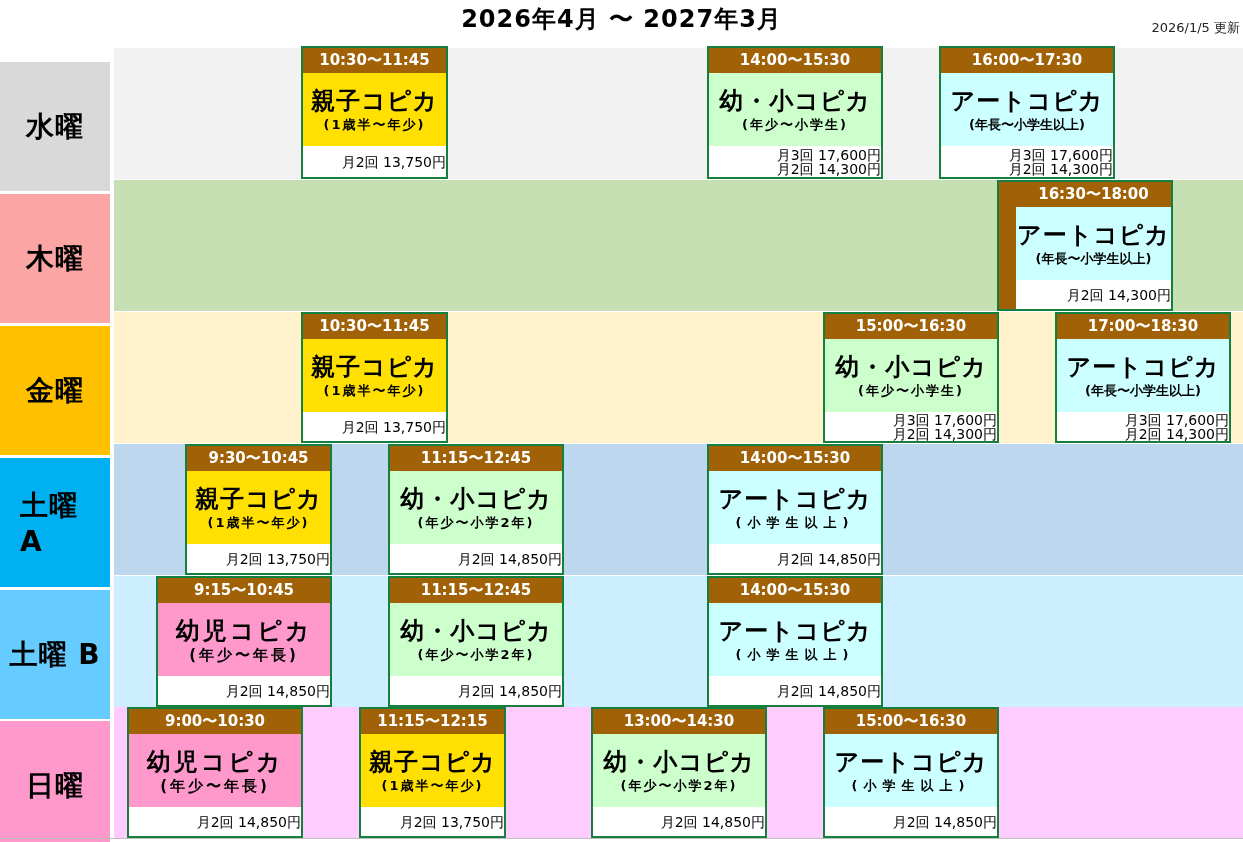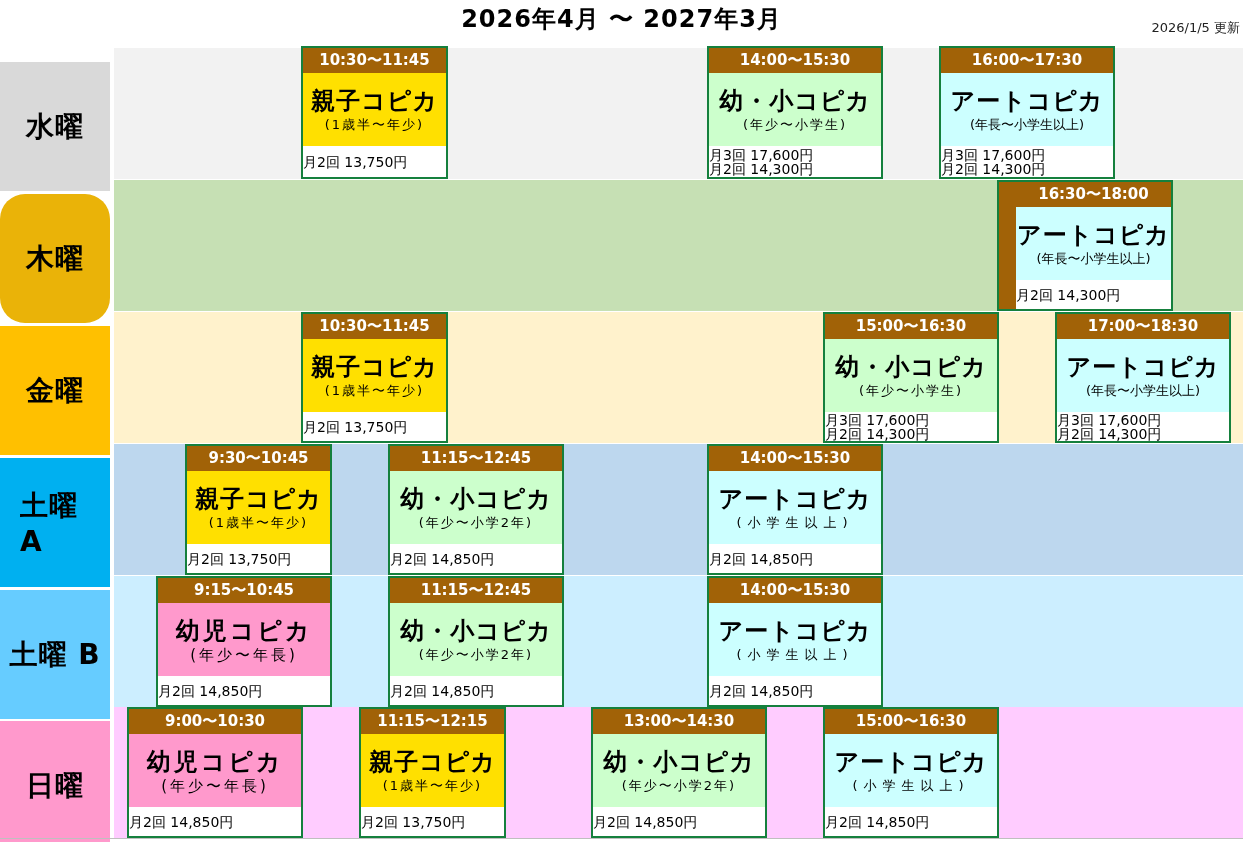--- a/index.html
+++ b/index.html
@@ -28,24 +28,24 @@
   }
   .card .time {
     height: 25px; line-height: 25px; color: #fff; font-weight: bold; font-size: 15px;
     text-align: center; letter-spacing: 0px; flex: 0 0 auto;
   }
   .card .body {
     flex: 0 0 auto; height: 73px; text-align: center;
     display: flex; flex-direction: column; align-items: center; justify-content: center;
   }
   .card .name { font-size: 24px; font-weight: bold; line-height: 30px; letter-spacing: 1px; white-space: nowrap; }
-  .card .age { font-size: 13px; line-height: 18px; letter-spacing: 2px; white-space: nowrap; }
+  .card .age { font-size: 13px; line-height: 18px; letter-spacing: 2px; white-space: nowrap; font-weight: bold; }
   .card .price {
     flex: 1 1 auto; background: #fff; text-align: center; font-size: 14px;
-    display: flex; flex-direction: column; align-items: flex-start; justify-content: center; line-height: 14px; overflow: hidden;
+    display: flex; flex-direction: column; align-items: flex-end; justify-content: center; line-height: 14px; overflow: hidden;
   }
   .card .price span { display: block; }
   .card .price.single span { line-height: 20px; }
 </style>
 </head>
 <body>
 
 <div class="title">2026年4月 〜 2027年3月</div>
 <div class="updated">2026/1/5 更新</div>
 
@@ -80,21 +80,21 @@
       <div class="age" style="letter-spacing:0;">(年長〜小学生以上)</div>
     </div>
     <div class="price">
         <span>月3回 17,600円</span>
         <span>月2回 14,300円</span>
       </div>
   </div>
 </div>
 
 <div class="row" style="top:180px;">
-  <div class="day-label" style="background:#eab308;border-radius:25px;">木曜</div>
+  <div class="day-label" style="background:#fca5a5;">木曜</div>
   <div class="day-bg" style="background:#c6e0b4;"></div>
   <div class="card" style="left:997px;top:0;width:176px;height:131px;padding-left:17px;">
     <div class="time">16:30〜18:00</div>
     <div class="body" style="background:#ccffff;">
       <div class="name">アートコピカ</div>
       <div class="age" style="letter-spacing:0;">(年長〜小学生以上)</div>
     </div>
     <div class="price single">
         <span>月2回 14,300円</span>
       </div>

